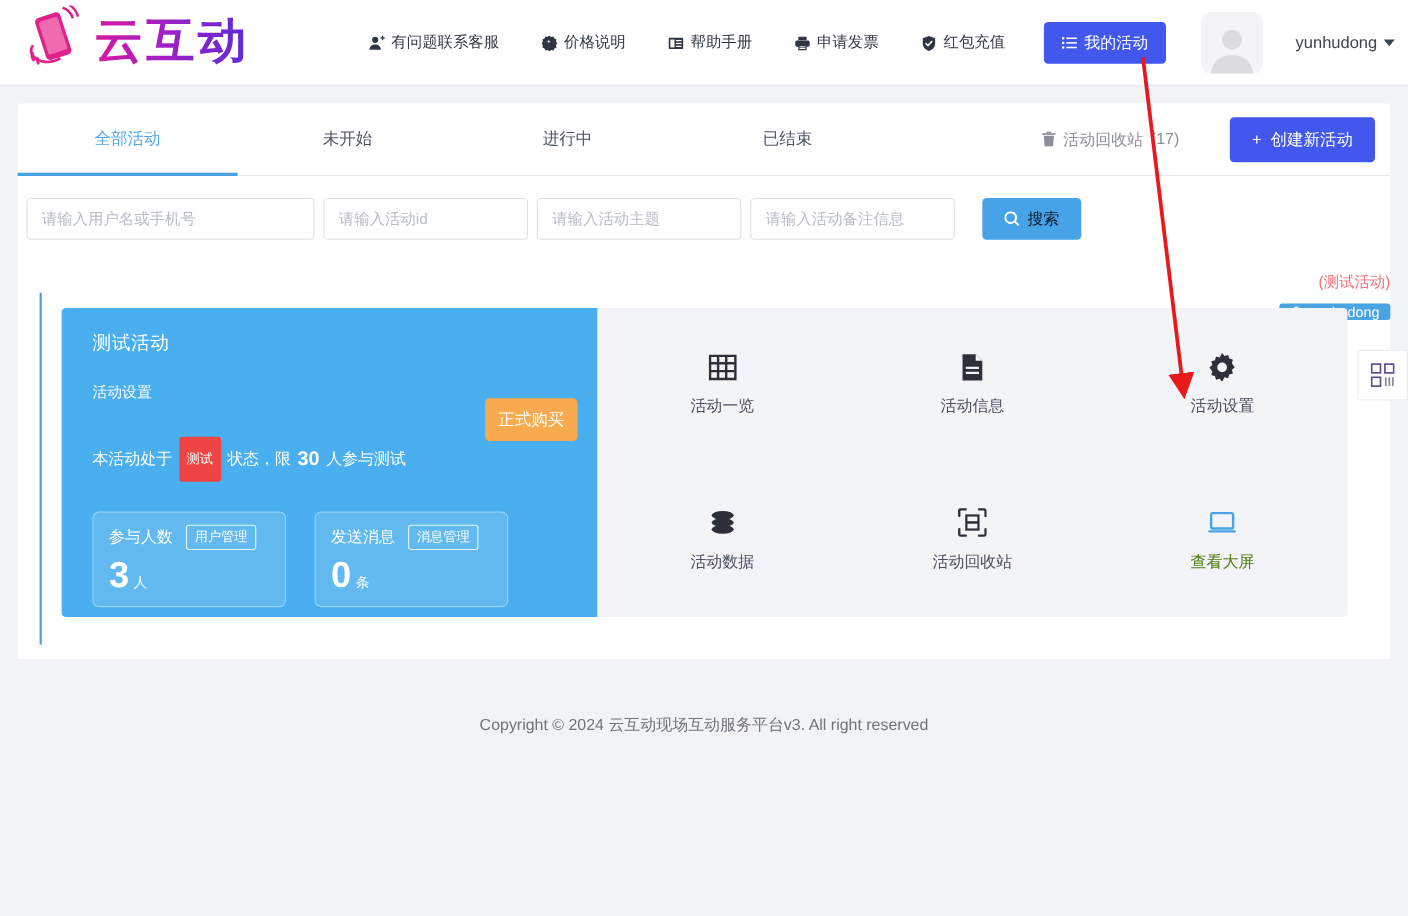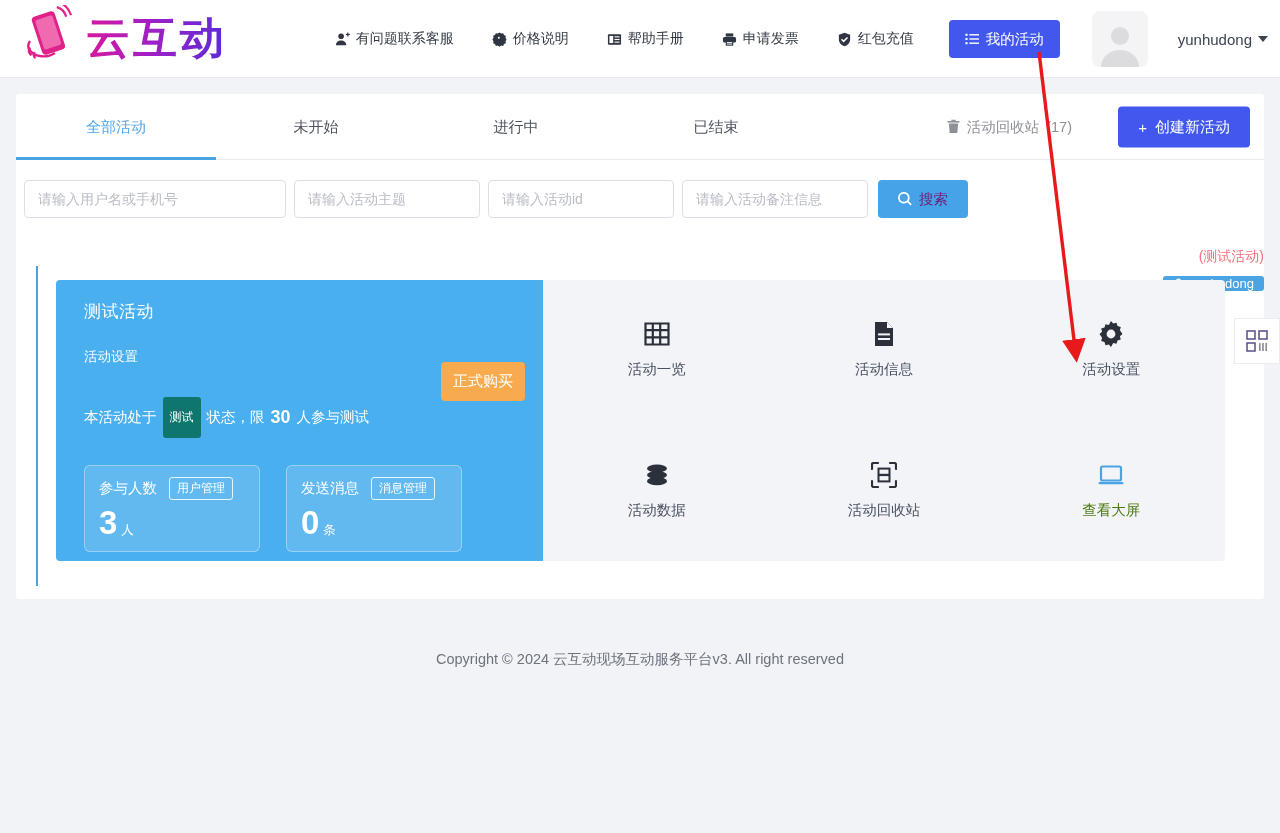--- a/index.html
+++ b/index.html
@@ -109,23 +109,23 @@
     font-size: 14px; color: #333; padding: 0 13px;
     font-family: "Liberation Sans", sans-serif; background: #fff;
     outline: none;
   }
   .sinput::placeholder { color: #b8bcc4; }
   .sinput.w1 { width: 262px; }
   .sinput.w2 { width: 186px; }
   .sinput.w3 { width: 186px; }
   .sinput.w4 { width: 186px; }
   .btn-search {
-    height: 38px; background: #46a3e8; color: #701a75; font-size: 14.5px;
+    height: 38px; background: #46a3e8; color: #0f172a; font-size: 14.5px;
     border-radius: 4px; padding: 0 20px; display: flex; align-items: center;
-    gap: 7px; cursor: pointer; margin-left: 2px;
+    gap: 7px; cursor: pointer; margin-left: 17px;
   }
   .btn-search svg { width: 14px; height: 14px; fill: #fff; }
 
   
   .act-wrap { position: relative; padding: 20px 0 0 0; }
   .act-head {
     display: flex; align-items: flex-end; gap: 10px; padding-left: 8px; height: 28px; flex-direction: column;
   }
   .dot {
     width: 15px; height: 15px; border-radius: 50%;
@@ -153,21 +153,21 @@
     border-radius: 4px 0 0 4px;
     padding: 20px 26px 0 28px; color: #fff; position: relative;
   }
   .card-title { font-size: 17px; font-weight: 400; letter-spacing: .5px; }
   .card-sub { font-size: 13.5px; margin-top: 25px; opacity: .96; }
   .card-line {
     margin-top: 31px; font-size: 14.5px; display: flex;
     align-items: center; gap: 6px;
   }
   .chip-dark {
-    background: #0f766e; color: #fff; font-size: 12px;
+    background: #ef4444; color: #fff; font-size: 12px;
     padding: 12px 7px; border-radius: 3px;
   }
   .big-num { font-size: 18px; font-weight: 700; }
   .btn-buy {
     position: absolute; right: 18px; top: 82px;
     background: #f7ab4e; color: #fff; font-size: 15px;
     height: 39px; width: 84px; border-radius: 4px;
     display: flex; align-items: center; justify-content: center;
     cursor: pointer;
   }
@@ -362,22 +362,22 @@
     </div>
 
     <div class="btn-create">
       <span>+</span>
       <span>创建新活动</span>
     </div>
   </div>
 
   <div class="searchrow">
     <input class="sinput w1" placeholder="请输入用户名或手机号" style="">
+    <input class="sinput w3" placeholder="请输入活动id" style="">
     <input class="sinput w2" placeholder="请输入活动主题" style="">
-    <input class="sinput w3" placeholder="请输入活动id" style="">
     <input class="sinput w4" placeholder="请输入活动备注信息" style="">
     <div class="btn-search">
       <svg viewBox="0 0 16 16">
         <path d="M6.6 0a6.6 6.6 0 104.1 11.8l3.6 3.6 1.4-1.4-3.6-3.6A6.6 6.6 0 006.6 0zm0 2a4.6 4.6 0 110 9.2 4.6 4.6 0 010-9.2z"></path>
       </svg>
       <span>搜索</span>
     </div>
   </div>
 
   <div class="act-wrap">

